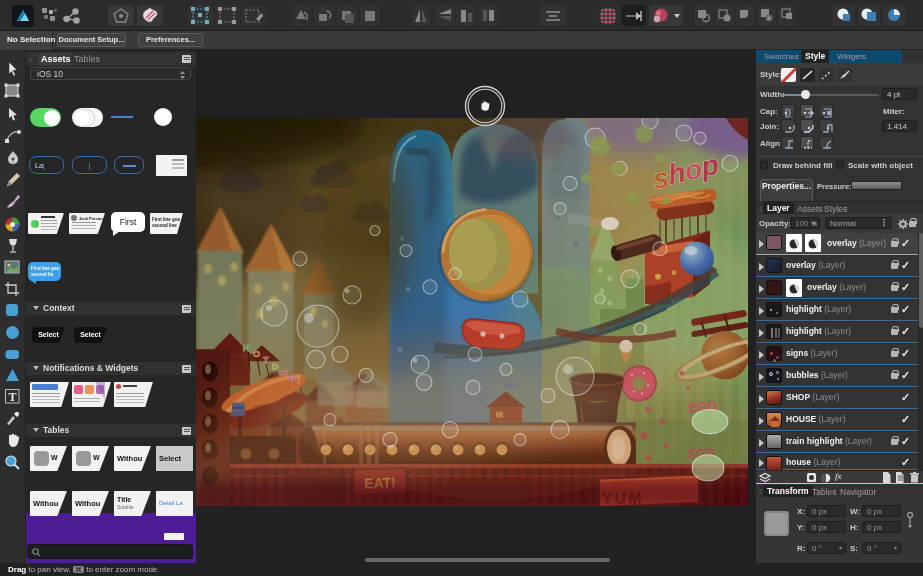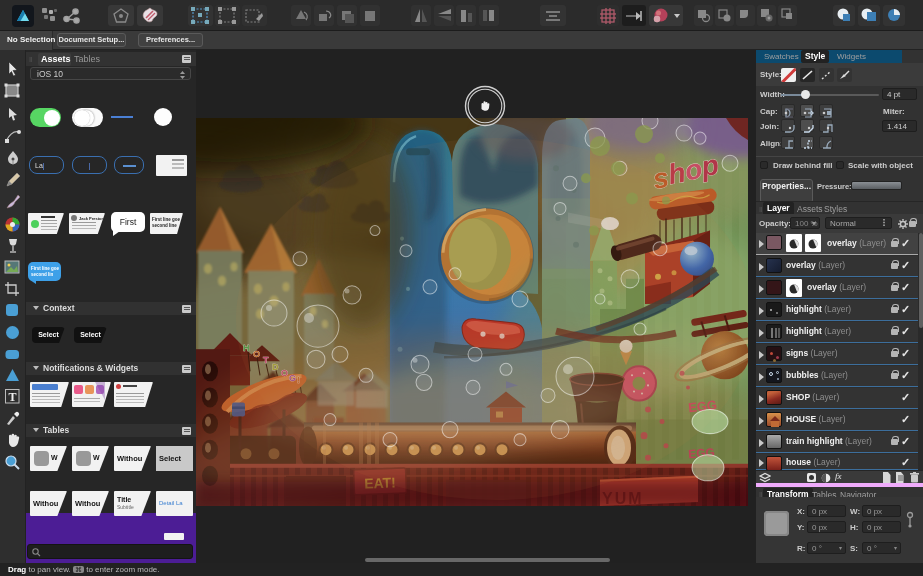--- a/index.html
+++ b/index.html
@@ -1054,21 +1054,21 @@
  <svg class="a" style="left:139px;top:1px" width="10" height="11">
           <path d="M1 0 h5 l2.5 3 V11 H1 Z" fill="#d8d8d8"></path>
           <path d="M3 3 h5 v6 h-5 Z" fill="#999"></path>
         </svg>
  <svg class="a" style="left:154px;top:1px" width="9" height="11">
           <rect x="1" y="2.5" width="7" height="8" rx="1" fill="#c9c9c9"></rect>
           <rect x="0" y="1" width="9" height="1.6" fill="#c9c9c9"></rect>
           <rect x="3" y="0" width="3" height="1.5" fill="#c9c9c9"></rect>
         </svg>
 </div>
-<div class="a" style="left:0;top:433px;width:167px;height:14px;background:#323232;border-top:4px solid #f0abfc">
+<div class="a" style="left:0;top:433px;width:167px;height:14px;background:#323232;border-top:1px solid #f0abfc">
  <span class="a" style="left:3px;top:3px;color:#555;font-size:8px">‖</span>
  <span class="a tab tabon" style="left:7px;top:1px;line-height:12px">Transform</span>
  <span class="a tab" style="left:56px;top:2px">Tables</span>
  <span class="a tab" style="left:84px;top:2px">Navigator</span>
 </div>
 <div class="a" style="left:0;top:447px;width:167px;height:66px;background:#353535">
  <div class="a" style="left:8px;top:14px;width:25px;height:25px;border-radius:4px;background:#9a9a9a;box-shadow:inset 0 0 0 2px #868686"></div>
  <span class="flbl" style="left:41px;top:10px">X:</span>
         <div class="fld" style="left:51px;top:8px;width:39px">0 px</div>
  <span class="flbl" style="left:94px;top:10px">W:</span>

